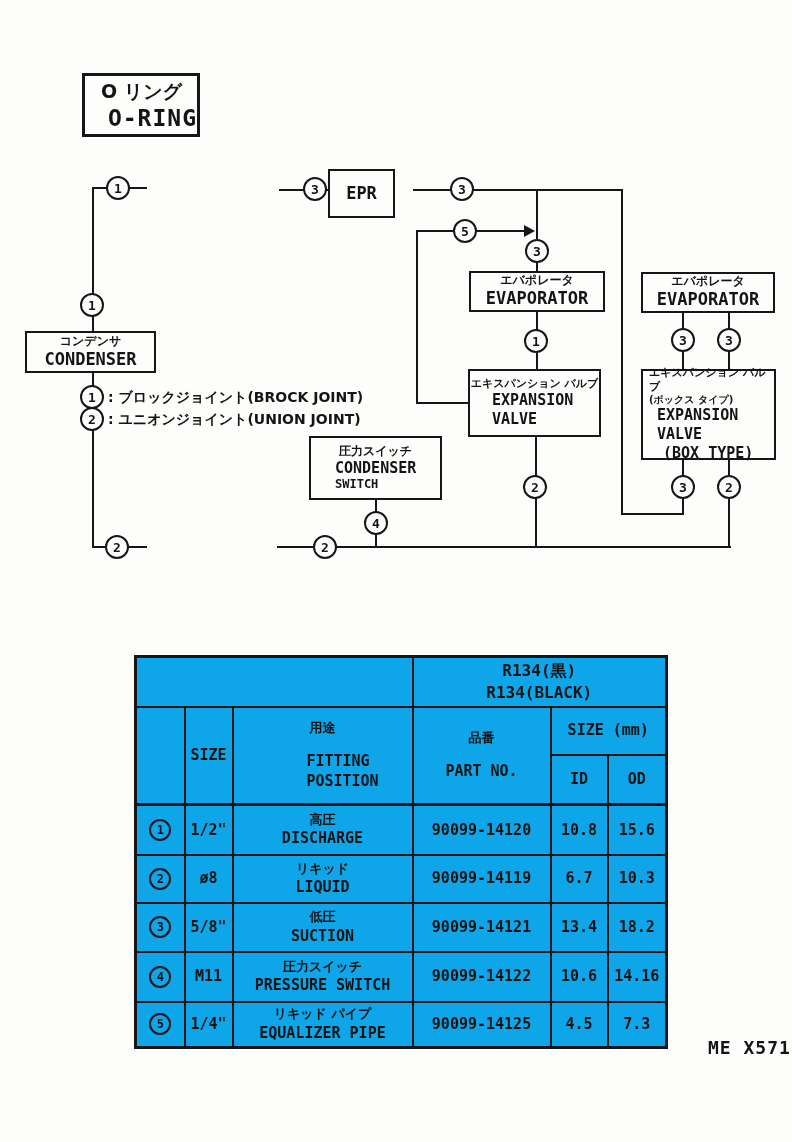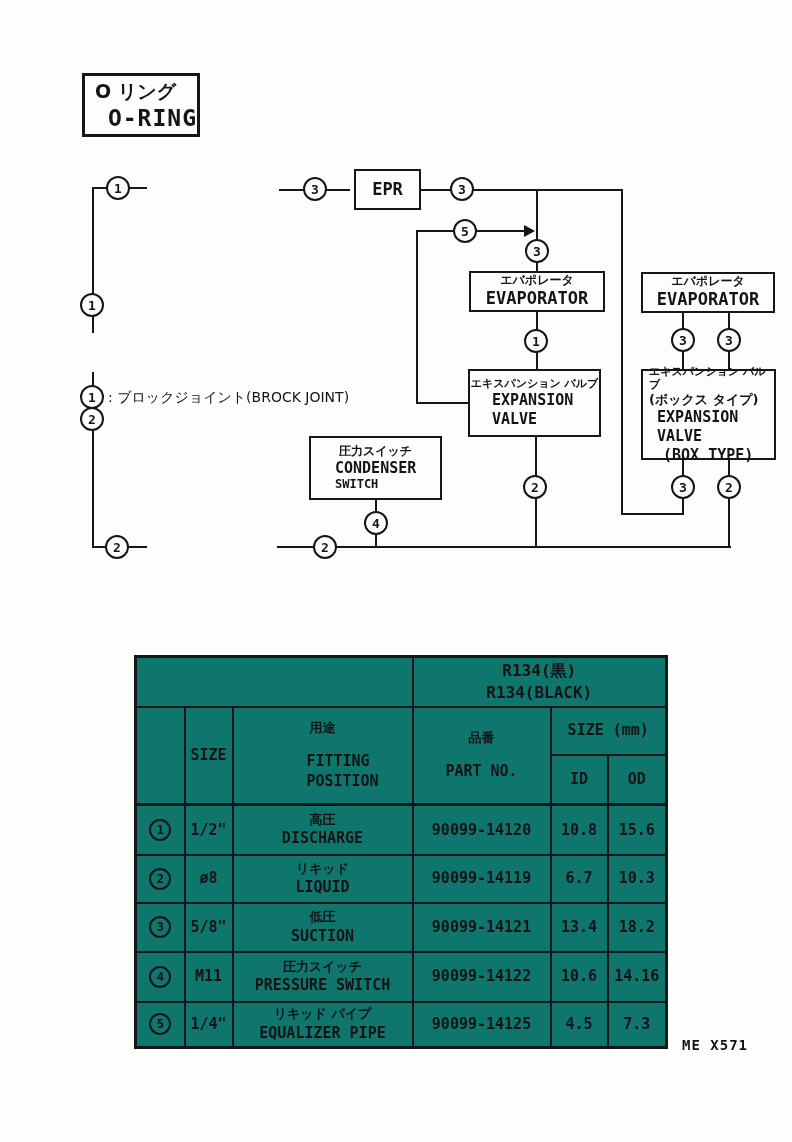--- a/index.html
+++ b/index.html
@@ -24,46 +24,46 @@
     justify-content:center; font-size:13px; line-height:1; z-index:5;
   }
   .arrowhead {
     position:absolute; width:0; height:0; z-index:4;
     border-top:6px solid transparent; border-bottom:6px solid transparent;
     border-left:11px solid #161616;
   }
   .titlebox {
     position:absolute; left:82px; top:73px; width:118px; height:64px;
     border:3px solid #161616; box-sizing:border-box; background:#fdfdfc;
-    display:flex; flex-direction:column; justify-content:center; padding-left:10px;
+    display:flex; flex-direction:column; justify-content:center; padding-left:16px;
   }
   .titlebox .t-jp { font-family:"DejaVu Sans", sans-serif; font-size:19px; font-weight:bold; }
   .titlebox .t-en { font-size:23px; letter-spacing:1px;text-align:right; }
   .legend-line { position:absolute; font-size:14px; white-space:nowrap;
-    font-family:"DejaVu Sans", sans-serif; font-weight:normal; }
+    font-family:"DejaVu Sans", sans-serif; font-weight:bold; }
   
   table.parts {
     position:absolute; left:134px; top:655px; border-collapse:collapse;
-    table-layout:fixed; background:#0f766e; border:3px solid #161616;
+    table-layout:fixed; background:#0ea5e9; border:3px solid #161616;
   }
   table.parts td {
     border:2px solid #161616; padding:0; text-align:center; vertical-align:middle;
     font-size:15px; line-height:1.35; overflow:hidden;
   }
   td.dbl { border-right:6px double #161616; }
   tr.first-data td { border-top:3px solid #161616; }
   .cell-jp { font-family:"DejaVu Sans", sans-serif; font-size:13px; font-weight:bold; }
   .hdr-gap { height:14px; }
   .ref-cell div { font-size:16px; }
   .badge {
     display:inline-flex; width:18px; height:18px; border:2px solid #161616;
     border-radius:50%; align-items:center; justify-content:center; font-size:12px; line-height:1;
   }
   .inl { display:inline-block; text-align:left;margin-left:40px; }
-  .footer-code { position:absolute; left:682px; top:1037px; font-size:14px; letter-spacing:1px; }
+  .footer-code { position:absolute; left:708px; top:1037px; font-size:18px; letter-spacing:1px; }
 </style>
 </head>
 <body>
 
 <div class="page">
 
   <div class="titlebox">
     <div class="t-jp">O リング</div>
     <div class="t-en">O-RING</div>
   </div>
@@ -83,42 +83,46 @@
   <div class="ln" style="left:535px;top:435px;width:2px;height:113px"></div>
   <div class="ln" style="left:277px;top:546px;width:454px;height:2px"></div>
   <div class="ln" style="left:375px;top:498px;width:2px;height:50px"></div>
   <div class="ln" style="left:682px;top:312px;width:2px;height:59px"></div>
   <div class="ln" style="left:728px;top:312px;width:2px;height:59px"></div>
   <div class="ln" style="left:682px;top:458px;width:2px;height:57px"></div>
   <div class="ln" style="left:728px;top:458px;width:2px;height:90px"></div>
   <div class="ln" style="left:621px;top:513px;width:63px;height:2px"></div>
   <div class="arrowhead" style="left:524px;top:225px"></div>
 
-  <div class="dbox" style="left:354px;top:169px;width:67px;height:41px">
+  <div class="dbox" style="left:328px;top:169px;width:67px;height:49px">
     <div class="en">EPR</div>
   </div>
   <div class="dbox" style="left:469px;top:271px;width:136px;height:41px">
     <div class="jp">エバポレータ</div>
     <div class="en">EVAPORATOR</div>
   </div>
   <div class="dbox" style="left:641px;top:272px;width:134px;height:41px">
     <div class="jp">エバポレータ</div>
     <div class="en">EVAPORATOR</div>
+  </div>
+  <div class="dbox" style="left:25px;top:331px;width:131px;height:42px">
+    <div class="jp">コンデンサ</div>
+    <div class="en">CONDENSER</div>
   </div>
   <div class="dbox" style="left:468px;top:369px;width:133px;height:68px">
     <div class="jp" style="font-size:11px">エキスパンション バルブ</div>
     <div class="leftblock" style="margin-left:22px">
       <div class="en" style="font-size:15px">EXPANSION</div>
       <div class="en" style="font-size:15px">VALVE</div>
     </div>
   </div>
   <div class="dbox" style="left:641px;top:369px;width:135px;height:91px">
     <div class="leftblock" style="margin-left:6px">
       <div class="jp" style="font-size:11px">エキスパンション バルブ</div>
-      <div class="jp" style="font-size:13px">(ボックス タイプ)</div>
+      <div class="jp" style="font-size:10px">(ボックス タイプ)</div>
       <div class="en" style="font-size:15px;margin-left:8px">EXPANSION</div>
       <div class="en" style="font-size:15px;margin-left:8px">VALVE</div>
       <div class="en" style="font-size:15px;margin-left:14px">(BOX TYPE)</div>
     </div>
   </div>
   <div class="dbox" style="left:309px;top:436px;width:133px;height:64px">
     <div class="jp">圧力スイッチ</div>
     <div class="leftblock" style="margin-left:24px">
       <div class="en" style="font-size:15px">CONDENSER</div>
       <div class="en" style="font-size:12px">SWITCH</div>
@@ -137,20 +141,21 @@
   <div class="node" style="left:80px;top:385px">1</div>
   <div class="node" style="left:80px;top:407px">2</div>
   <div class="node" style="left:523px;top:475px">2</div>
   <div class="node" style="left:671px;top:475px">3</div>
   <div class="node" style="left:717px;top:475px">2</div>
   <div class="node" style="left:364px;top:511px">4</div>
   <div class="node" style="left:105px;top:535px">2</div>
   <div class="node" style="left:313px;top:535px">2</div>
 
   <div class="legend-line" style="left:108px;top:389px">: ブロックジョイント(BROCK JOINT)</div>
+  <div class="legend-line" style="left:108px;top:411px">: ユニオンジョイント(UNION JOINT)</div>
 
   <table class="parts">
     <colgroup>
       <col style="width:49px">
         <col style="width:48px">
         <col style="width:180px">
       <col style="width:138px">
         <col style="width:57px">
         <col style="width:59px">
     </colgroup>

